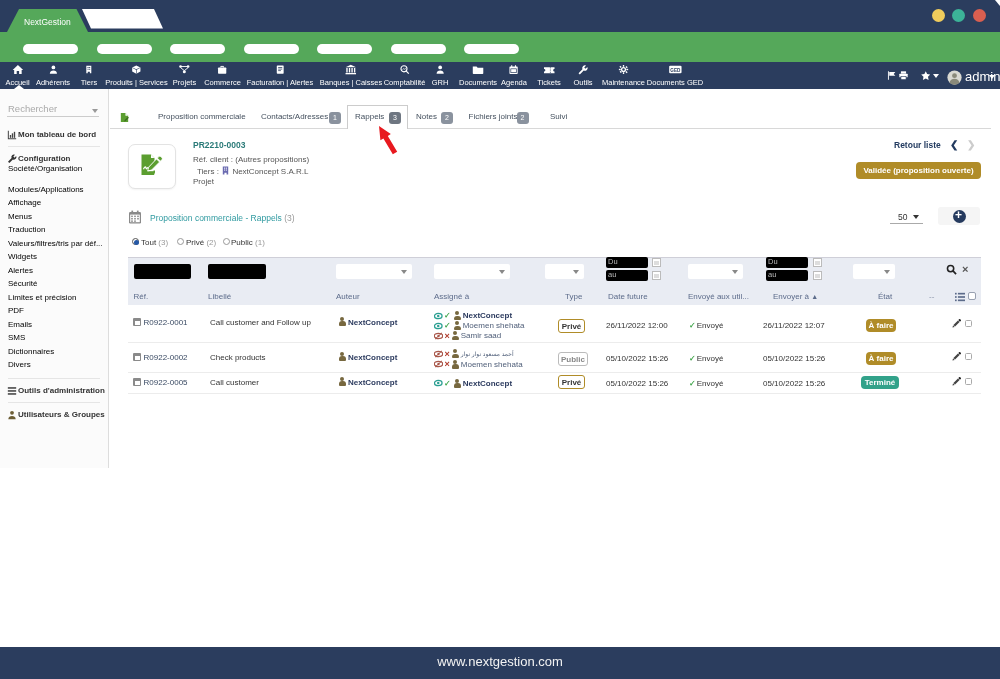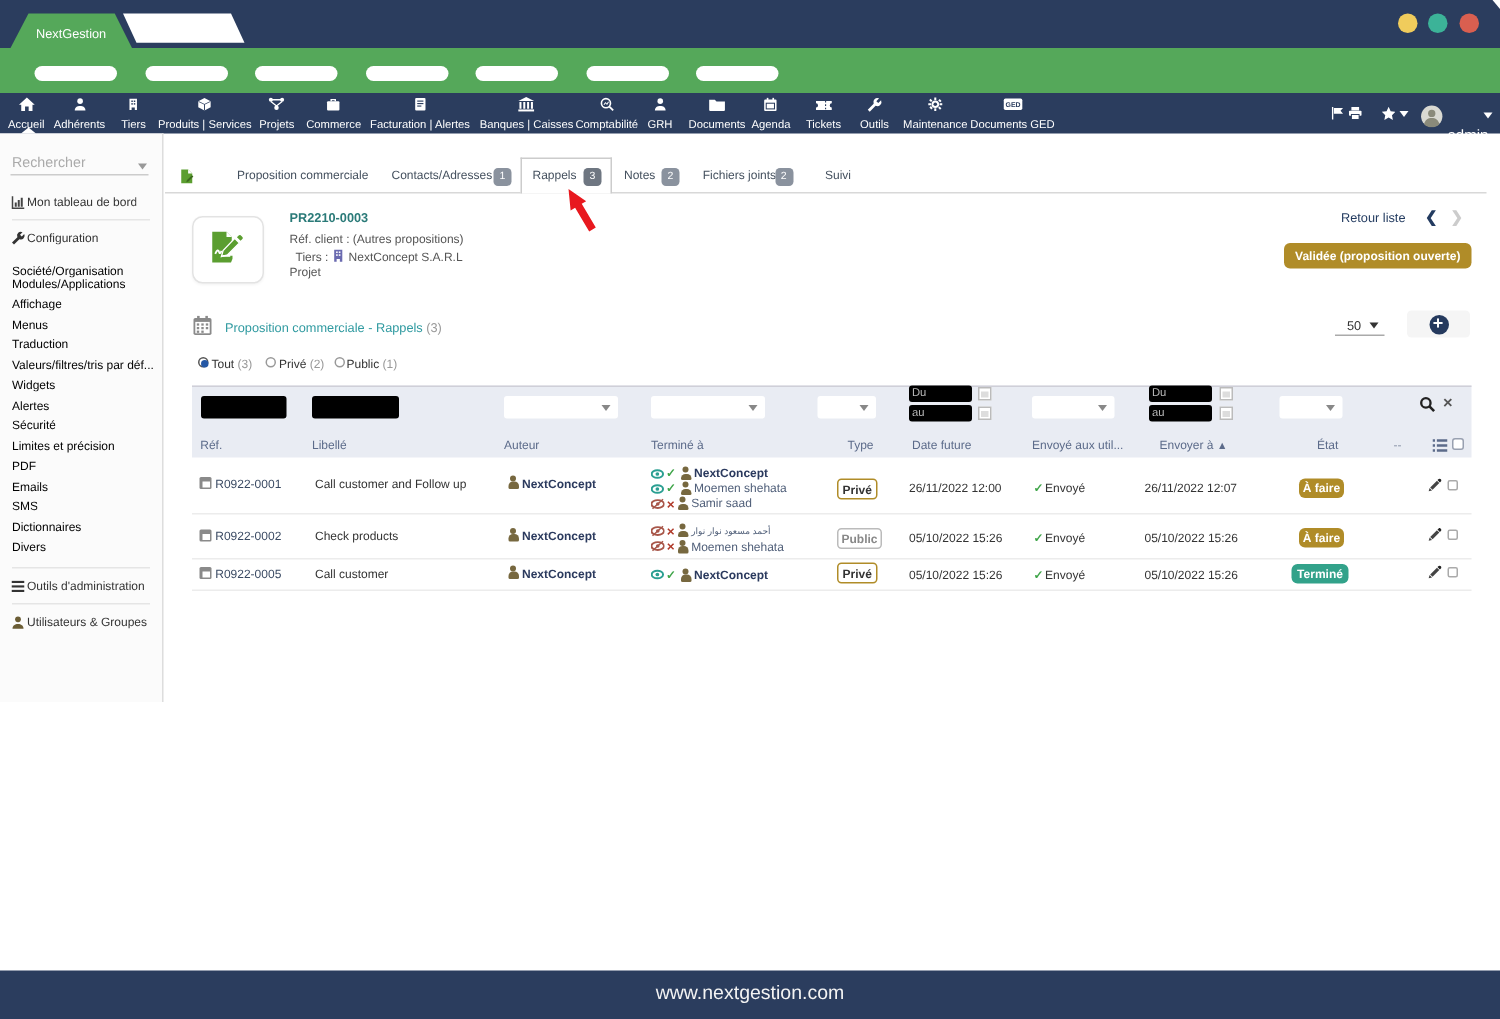--- a/index.html
+++ b/index.html
@@ -8,21 +8,21 @@
 .topbar{left:0;top:0;width:1000px;height:32px;background:#2b3d5e}
 .circ{border-radius:50%;width:13px;height:13px;top:9px}
 .greenband{left:0;top:32px;width:1000px;height:30px;background:#55a85a}
 .pill{position:absolute;top:11.5px;width:55px;height:10px;border-radius:5px;background:#fff}
 .menubar{left:0;top:62px;width:1000px;height:27px;background:#2b3d5e}
 .mitem{position:absolute;top:2px;text-align:center;color:#fff;transform:translateX(-50%)}
 .mitem .lbl{font-size:7.5px;display:block;margin-top:2.5px;white-space:nowrap;letter-spacing:0}
 .mitem svg{display:block;margin:0 auto;height:11px}
 .sidebar{left:0;top:89px;width:109px;height:379px;background:#fbfbfb;border-right:1px solid #ddd;font-size:8px;color:#444}
 .sideitem{position:absolute;left:8px;white-space:nowrap;overflow:hidden;max-width:99px}
-.sbold{font-weight:normal;color:#333}
+.sbold{font-weight:bold;color:#333}
 .shr{position:absolute;left:8px;width:92px;border-top:1px solid #e5e5e5}
 .footer{left:0;top:647px;width:1000px;height:32px;background:#2b3d5e;color:#f3f3f3;font-size:13px;text-align:center;line-height:30px}
 .tabtxt{position:absolute;top:112px;font-size:8px;color:#44505e;white-space:nowrap}
 .badge{position:absolute;top:112px;width:12px;height:12px;border-radius:3px;background:#8a929e;color:#fff;font-size:7px;text-align:center;line-height:12px}
 .chip{position:absolute;border-radius:4px;color:#fff;font-weight:bold;font-size:10px;text-align:center}
 .inp{position:absolute;background:#000000;border-radius:2px;overflow:hidden}
 .inp span{display:block;line-height:10px}
 .sel{position:absolute;background:#fff;border-radius:2px}
 .sel:after{content:"";position:absolute;right:5px;top:6px;border-left:3.5px solid transparent;border-right:3.5px solid transparent;border-top:4px solid #888}
 .hlbl{position:absolute;top:292px;font-size:8px;color:#5c6b8a;white-space:nowrap}
@@ -219,42 +219,42 @@
     </svg>
 <svg class="abs" style="left:40.5px;top:8.5px" viewBox="0 0 14 14" width="9.5" height="9.5">
       <path fill="#fff" d="M7 0.3 9 4.6 13.7 5.2 10.3 8.5 11.2 13.2 7 10.9 2.8 13.2 3.7 8.5 0.3 5.2 5 4.6Z"></path>
     </svg>
 <div class="abs" style="left:53px;top:12px;width:0;height:0;border-left:3.5px solid transparent;border-right:3.5px solid transparent;border-top:4.5px solid #fff"></div>
 <svg class="abs" style="left:67px;top:8px" viewBox="0 0 16 16" width="15" height="15">
       <circle cx="8" cy="8" r="7.6" fill="#d9d9d2"></circle>
       <circle cx="8" cy="6" r="2.6" fill="#8a8a7a"></circle>
       <path fill="#8a8a7a" d="M2.6 13.6c0.6-2.9 2.7-4.3 5.4-4.3s4.8 1.4 5.4 4.3a7.6 7.6 0 0 1-10.8 0z"></path>
     </svg>
-<span class="abs" style="left:85px;top:23px;font-size:10px">admin</span>
+<span class="abs" style="left:85px;top:7px;font-size:13px">admin</span>
 <div class="abs" style="left:109px;top:12.5px;width:0;height:0;border-left:3.5px solid transparent;border-right:3.5px solid transparent;border-top:4.5px solid #fff"></div>
 </div>
 
 <div class="abs sidebar"></div>
 <div class="abs" style="left:0;top:89px;width:108px;height:379px;font-size:8px">
 <span class="sideitem" style="top:14px;color:#aaa;font-size:9.5px">Rechercher</span>
 <div class="abs" style="left:92px;top:20px;width:0;height:0;border-left:3.5px solid transparent;border-right:3.5px solid transparent;border-top:4px solid #999"></div>
 <div class="abs" style="left:7px;top:27px;width:92px;border-top:1px solid #ccc"></div>
 <svg class="abs" style="left:7px;top:41px" viewBox="0 0 12 12" width="10">
       <path fill="#444" d="M1 1h1.2v9H11v1.2H1Z"></path>
       <rect x="3.4" y="6" width="1.6" height="3.4" fill="#444"></rect>
       <rect x="5.8" y="4" width="1.6" height="5.4" fill="#444"></rect>
       <rect x="8.2" y="2.2" width="1.6" height="7.2" fill="#444"></rect>
     </svg>
 <span class="sideitem sbold" style="top:41px;left:18px">Mon tableau de bord</span>
 <div class="shr" style="top:57px"></div>
 <svg class="abs" style="left:7px;top:64.5px" viewBox="0 0 12 12" width="10">
       <path fill="#333" d="M11 2.4 9 4.4 7.6 3 9.6 1A3 3 0 0 0 5.5 4.9L1.2 9.2 2.8 10.8 7.1 6.5A3 3 0 0 0 11 2.4Z"></path>
     </svg>
 <span class="sideitem sbold" style="top:64.5px;left:18px">Configuration</span>
-<span class="sideitem" style="top:87px">Société/Organisation</span>
+<span class="sideitem" style="top:75px">Société/Organisation</span>
 <span class="sideitem" style="top:95.5px">Modules/Applications</span>
 <span class="sideitem" style="top:109px">Affichage</span>
 <span class="sideitem" style="top:122.5px">Menus</span>
 <span class="sideitem" style="top:136px">Traduction</span>
 <span class="sideitem" style="top:149.5px">Valeurs/filtres/tris par déf...</span>
 <span class="sideitem" style="top:163px">Widgets</span>
 <span class="sideitem" style="top:176.5px">Alertes</span>
 <span class="sideitem" style="top:190px">Sécurité</span>
 <span class="sideitem" style="top:203.5px">Limites et précision</span>
 <span class="sideitem" style="top:217px">PDF</span>
@@ -315,21 +315,21 @@
 <span class="abs" style="left:197px;top:165.5px;font-size:8px;color:#555">Tiers : <svg viewBox="0 0 10 10" width="9" style="vertical-align:-1px">
       <path fill="#6a6ab0" d="M2 0.5h6v9H6.2V7.4H3.8v2.1H2Z"></path>
       <g fill="#fff">
         <rect x="3.4" y="1.8" width="1.2" height="1.2"></rect>
         <rect x="5.4" y="1.8" width="1.2" height="1.2"></rect>
         <rect x="3.4" y="3.9" width="1.2" height="1.2"></rect>
         <rect x="5.4" y="3.9" width="1.2" height="1.2"></rect>
       </g>
     </svg> NextConcept S.A.R.L</span>
 <span class="abs" style="left:193px;top:176.5px;font-size:8px;color:#555">Projet</span>
-<span class="abs" style="left:894px;top:140px;font-size:8.5px;font-weight:normal;color:#233b60">Retour liste</span>
+<span class="abs" style="left:894px;top:140px;font-size:8.5px;font-weight:bold;color:#233b60">Retour liste</span>
 <span class="abs" style="left:950px;top:139px;font-size:10px;font-weight:bold;color:#233b60">❮</span>
 <span class="abs" style="left:967px;top:139px;font-size:10px;font-weight:bold;color:#ccc">❯</span>
 <div class="abs chip" style="left:856px;top:162px;width:125px;height:17px;line-height:17px;background:#b08c28;font-size:8px">Validée (proposition ouverte)</div>
 
 <svg class="abs" style="left:128px;top:210px" viewBox="0 0 14 14" width="14">
     <rect x="1" y="2" width="12" height="11.4" rx="1.2" fill="#8a8a8a"></rect>
     <rect x="3.4" y="0.6" width="1.7" height="2.8" fill="#8a8a8a"></rect>
     <rect x="8.9" y="0.6" width="1.7" height="2.8" fill="#8a8a8a"></rect>
     <rect x="2.2" y="4.6" width="9.6" height="7.6" fill="#fff"></rect>
     <g fill="#8a8a8a">
@@ -386,21 +386,21 @@
 <div class="sel" style="left:852.5px;top:264px;width:42px;height:15px"></div>
 <svg class="abs" style="left:946px;top:264px" viewBox="0 0 12 12" width="11">
     <circle cx="5" cy="5" r="3.4" stroke="#222" stroke-width="1.7" fill="none"></circle>
     <path d="M7.6 7.6 11 11" stroke="#222" stroke-width="1.9"></path>
   </svg>
 <span class="abs" style="left:962px;top:263px;font-size:11px;color:#555;font-weight:bold">×</span>
 
 <span class="hlbl" style="left:133.5px">Réf.</span>
 <span class="hlbl" style="left:208px">Libellé</span>
 <span class="hlbl" style="left:336px">Auteur</span>
-<span class="hlbl" style="left:434px">Terminé à</span>
+<span class="hlbl" style="left:434px">Assigné à</span>
 <span class="hlbl" style="left:565px">Type</span>
 <span class="hlbl" style="left:608px">Date future</span>
 <span class="hlbl" style="left:688px">Envoyé aux util...</span>
 <span class="hlbl" style="left:773px">Envoyer à <span style="font-size:7px">▲</span></span>
 <span class="hlbl" style="left:878px">État</span>
 <span class="hlbl" style="left:929px;color:#8a94a8">--</span>
 <svg class="abs" style="left:955px;top:292px" viewBox="0 0 12 12" width="10">
     <g fill="#5c6b8a">
       <rect x="0" y="1" width="2" height="2"></rect>
       <rect x="3.5" y="1" width="8.5" height="2"></rect>

